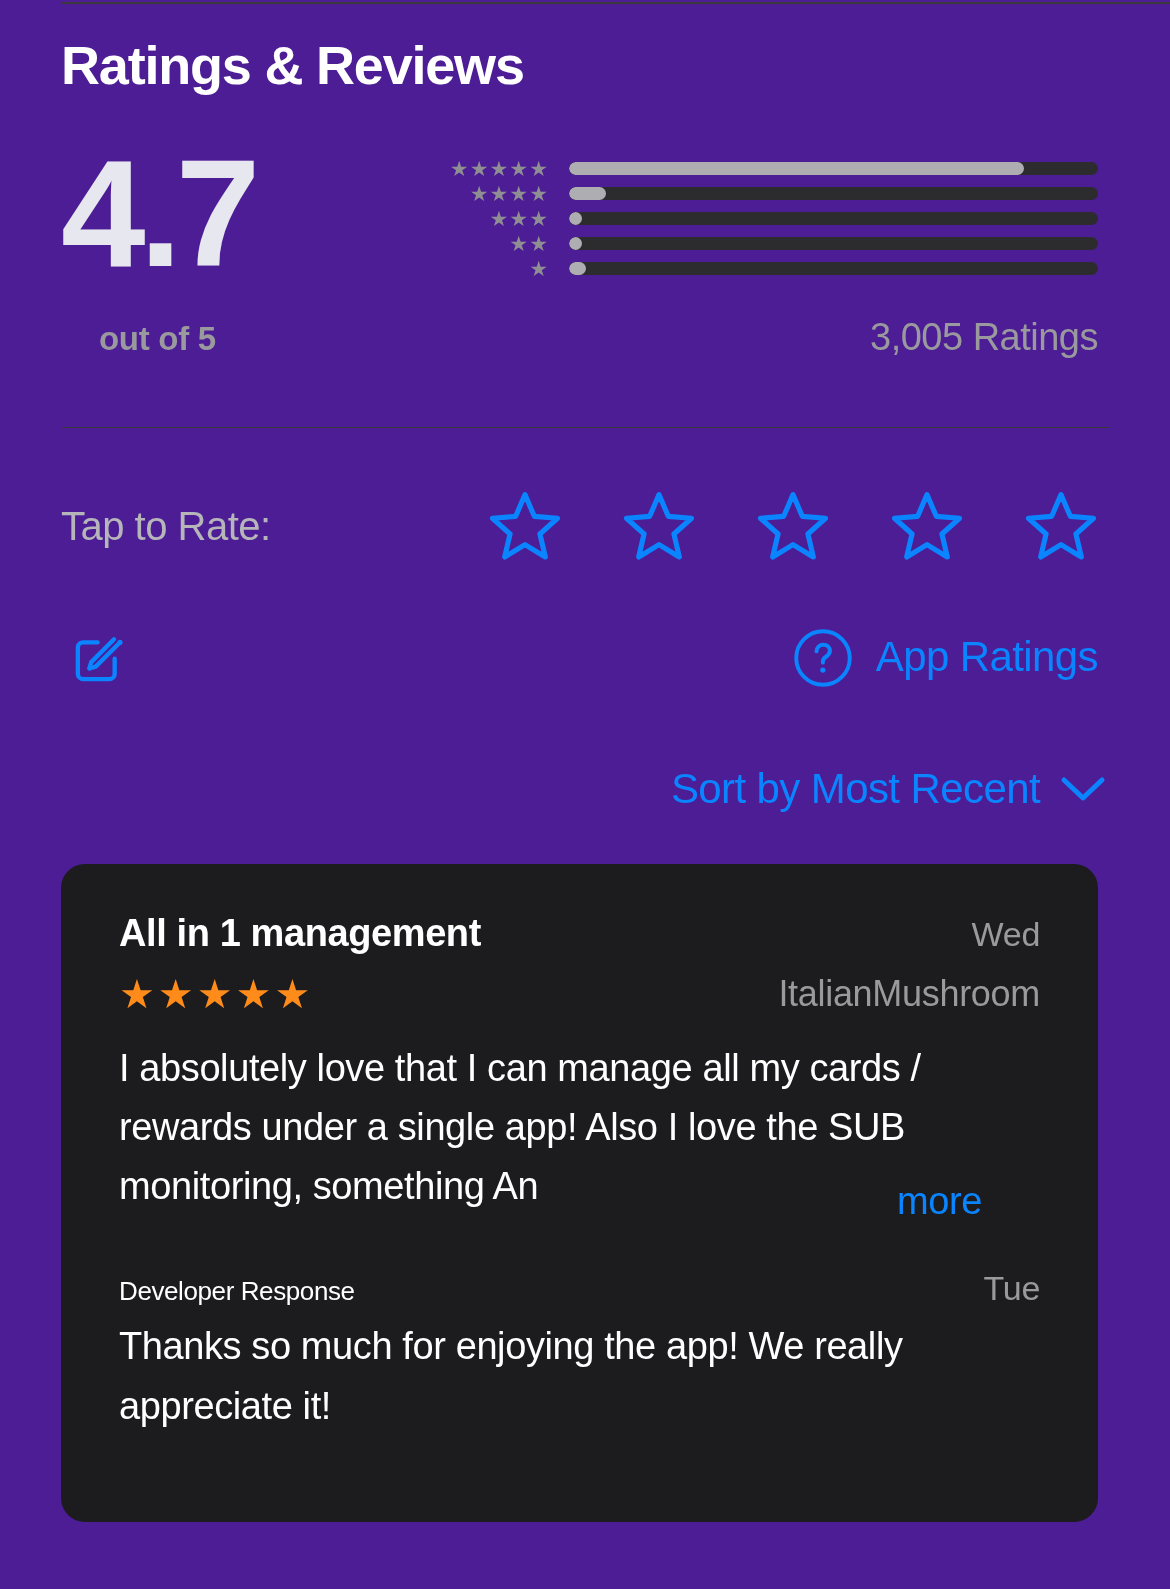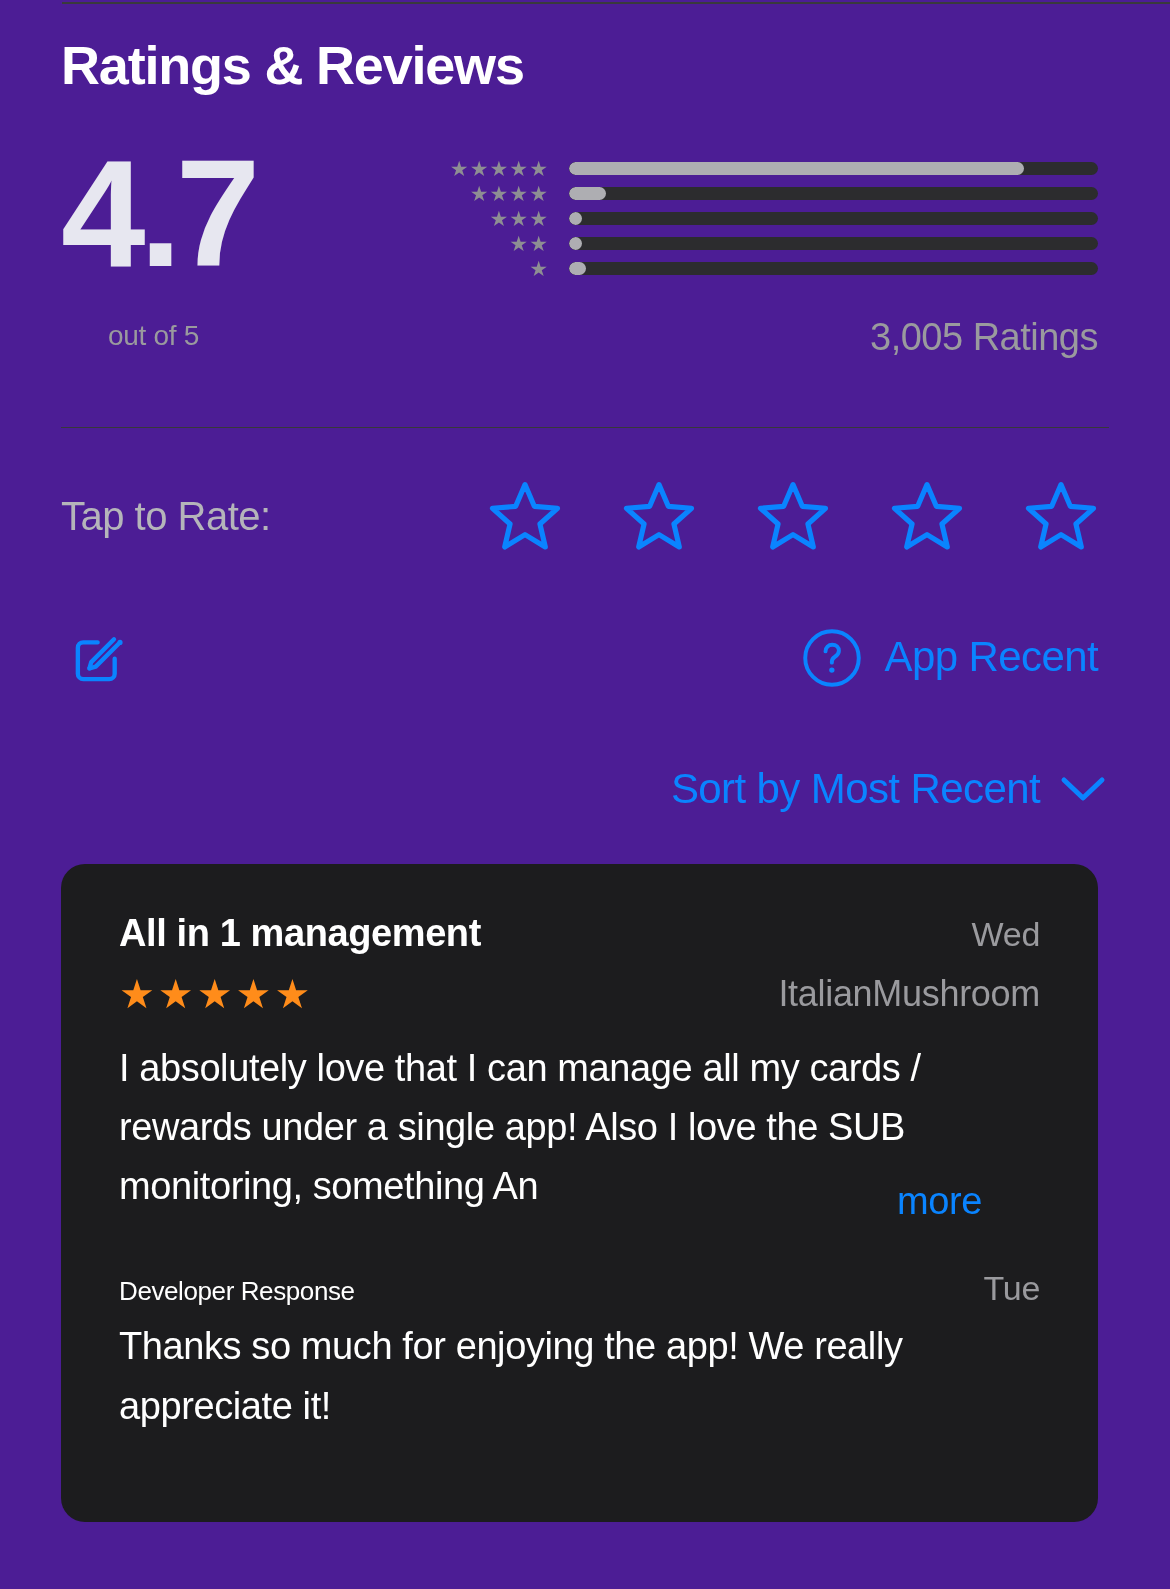--- a/index.html
+++ b/index.html
@@ -47,25 +47,24 @@
     left: 0; top: -3px;
     font-size: 152px;
     font-weight: 700;
     letter-spacing: -6px;
     color: #e7e7f0;
     line-height: 1;
   }
   .out-of {
     position: absolute;
     left: 38px; top: 180px;
-    font-size: 28px;
-    font-weight: 400;
+    font-size: 33px;
+    font-weight: 700;
     color: #9a9a9e;
     letter-spacing: -0.3px;
-    margin-left: 9px;
   }
   .ratings-count {
     position: absolute;
     right: 0; top: 176px;
     font-size: 38px;
     font-weight: 400;
     color: #9a9a9e;
     letter-spacing: -0.5px;
   }
 
@@ -112,21 +111,21 @@
     position: absolute;
     left: 61px; right: 61px;
     height: 1px;
     background: #38383a;
   }
   .divider.d1 { top: 427px; }
 
   
   .tap-row {
     position: absolute;
-    left: 61px; top: 476px;
+    left: 61px; top: 486px;
     width: 1037px;
     height: 80px;
     display: flex;
     align-items: center;
   }
   .tap-label {
     font-size: 40px;
     color: #b5b5ba;
     letter-spacing: -0.5px;
   }
@@ -377,21 +376,21 @@
     </a>
 
     <a class="action support">
       <span class="ico">
         <svg width="62" height="62" viewBox="0 0 44 44" fill="none">
           <circle cx="22" cy="22" r="19" stroke="#0a84ff" stroke-width="2.8"></circle>
           <path d="M17.4 17.3c0-2.8 2.1-4.7 4.8-4.7 2.8 0 4.7 1.8 4.7 4.3 0 2.1-1.1 3.2-3 4.4-1.5 1-2 1.9-2 3.3v.7" stroke="#0a84ff" stroke-width="2.8" stroke-linecap="round"></path>
           <circle cx="21.9" cy="30.6" r="1.9" fill="#0a84ff"></circle>
         </svg>
       </span>
-      <span class="lbl">App Recent</span>
+      <span class="lbl">App Ratings</span>
     </a>
   </div>
 
   <div class="sort">
     <span class="lbl">Sort by Most Recent</span>
     <span>
       <svg width="46" height="28" viewBox="0 0 46 28" fill="none">
         <path d="M4 5 23 23 42 5" stroke="#0a84ff" stroke-width="5" stroke-linecap="round" stroke-linejoin="round"></path>
       </svg>
     </span>

